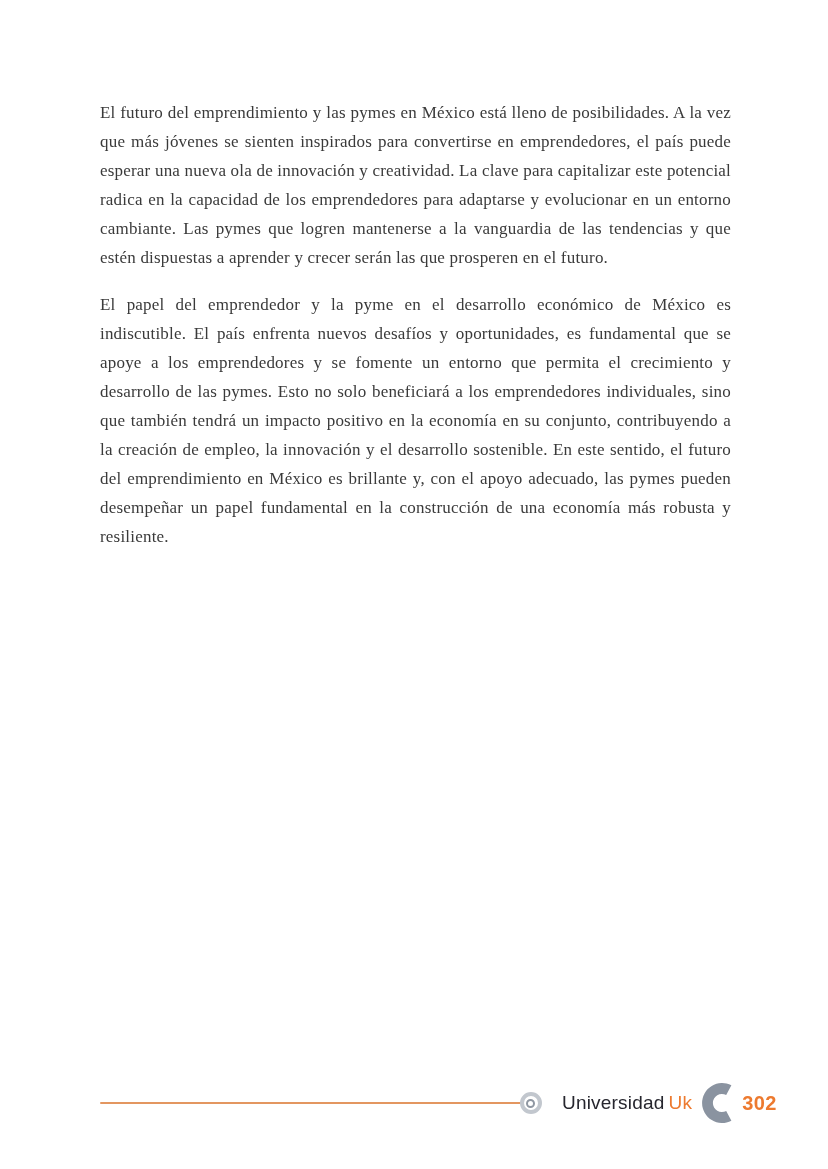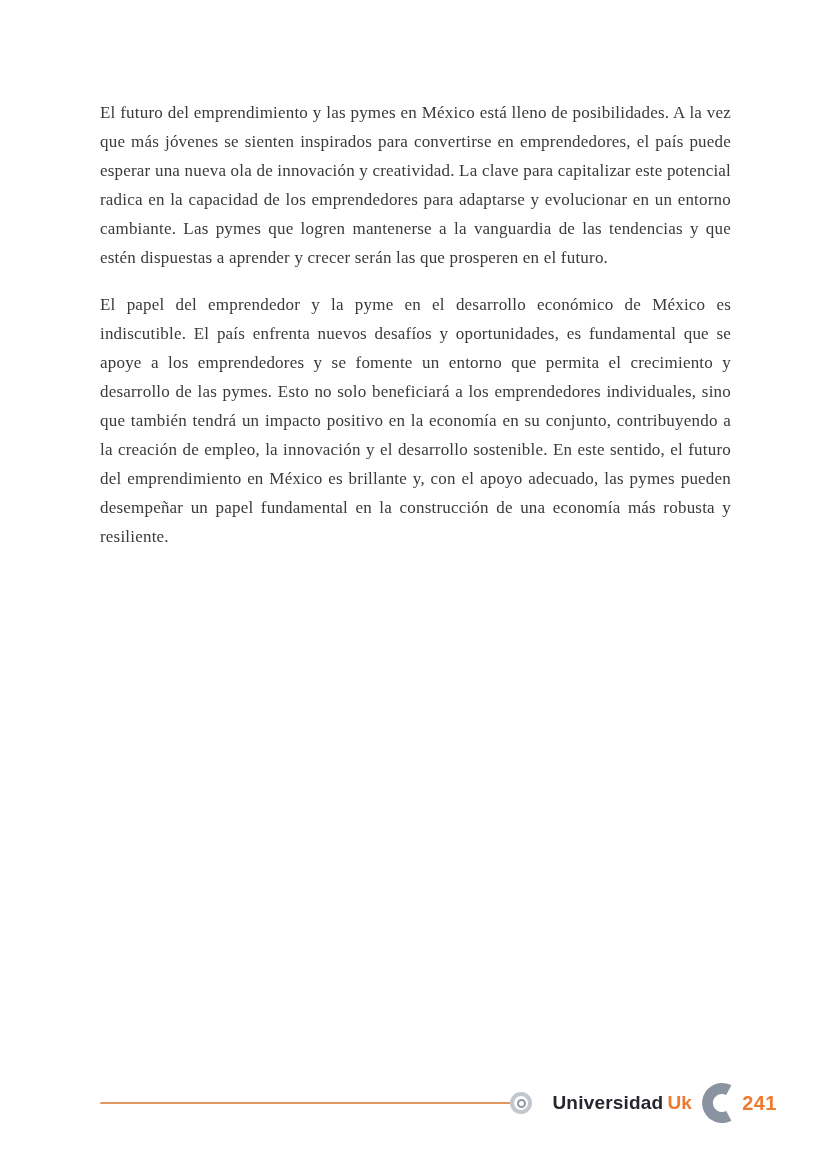--- a/index.html
+++ b/index.html
@@ -60,21 +60,21 @@
   .target-icon .inner {
     width: 9px;
     height: 9px;
     border: 2.5px solid #8f97a2;
     border-radius: 50%;
     background: #ffffff;
   }
   .brand {
     margin-left: 20px;
     font-size: 19px;
-    font-weight: 700;
+    font-weight: 400;
     color: var(--brand-dark, #26262e);
     letter-spacing: 0.2px;
     white-space: nowrap;
     flex: 0 0 auto;
   }
   .brand .suffix {
     color: var(--accent-orange, #ed7a2f);
     margin-left: 4px;
   }
   .crescent-icon {
@@ -105,16 +105,16 @@
 
   <div class="footer">
     <div class="footer-rule"></div>
     <div class="target-icon">
       <div class="inner"></div>
     </div>
     <div class="brand"><span>Universidad</span><span class="suffix">Uk</span></div>
     <svg class="crescent-icon" viewBox="0 0 32 40" xmlns="http://www.w3.org/2000/svg">
       <path d="M 29.4 2.3 A 20 20 0 1 0 29.4 37.7 L 24.2 27.9 A 9 9 0 1 1 24.2 12.1 Z"></path>
     </svg>
-    <div class="page-number">241</div>
+    <div class="page-number">302</div>
   </div>
 
 </div>
 
 </body></html>

